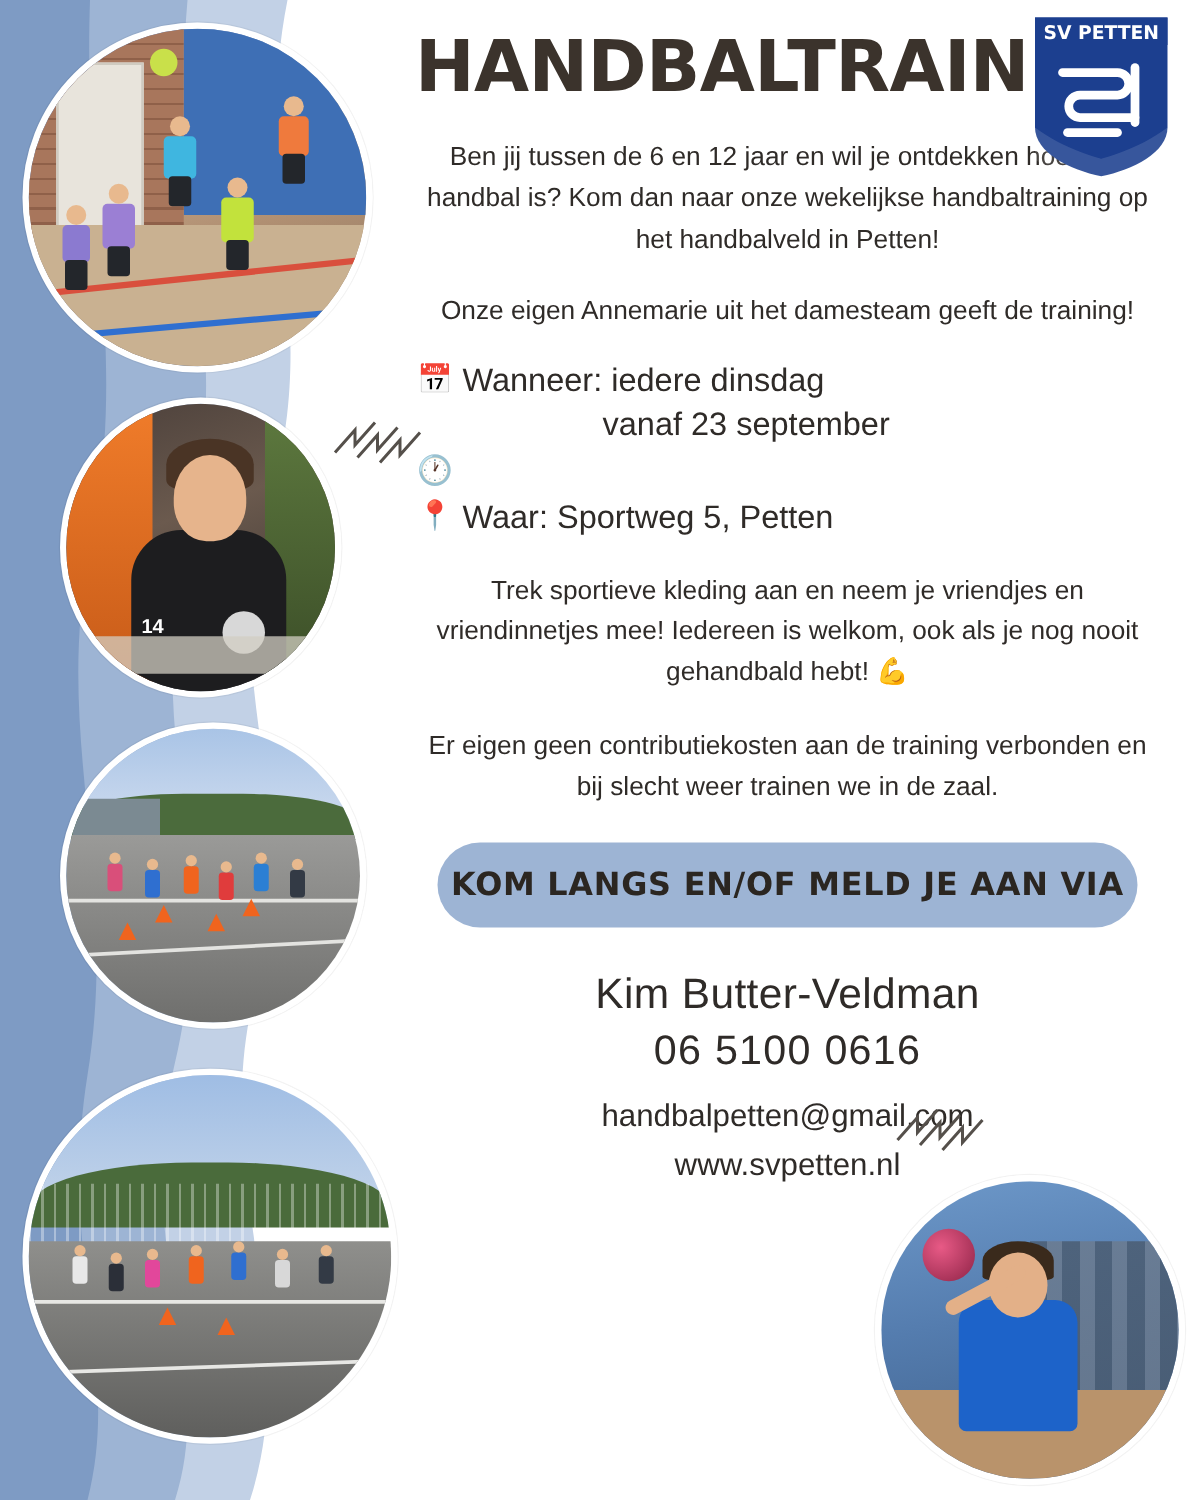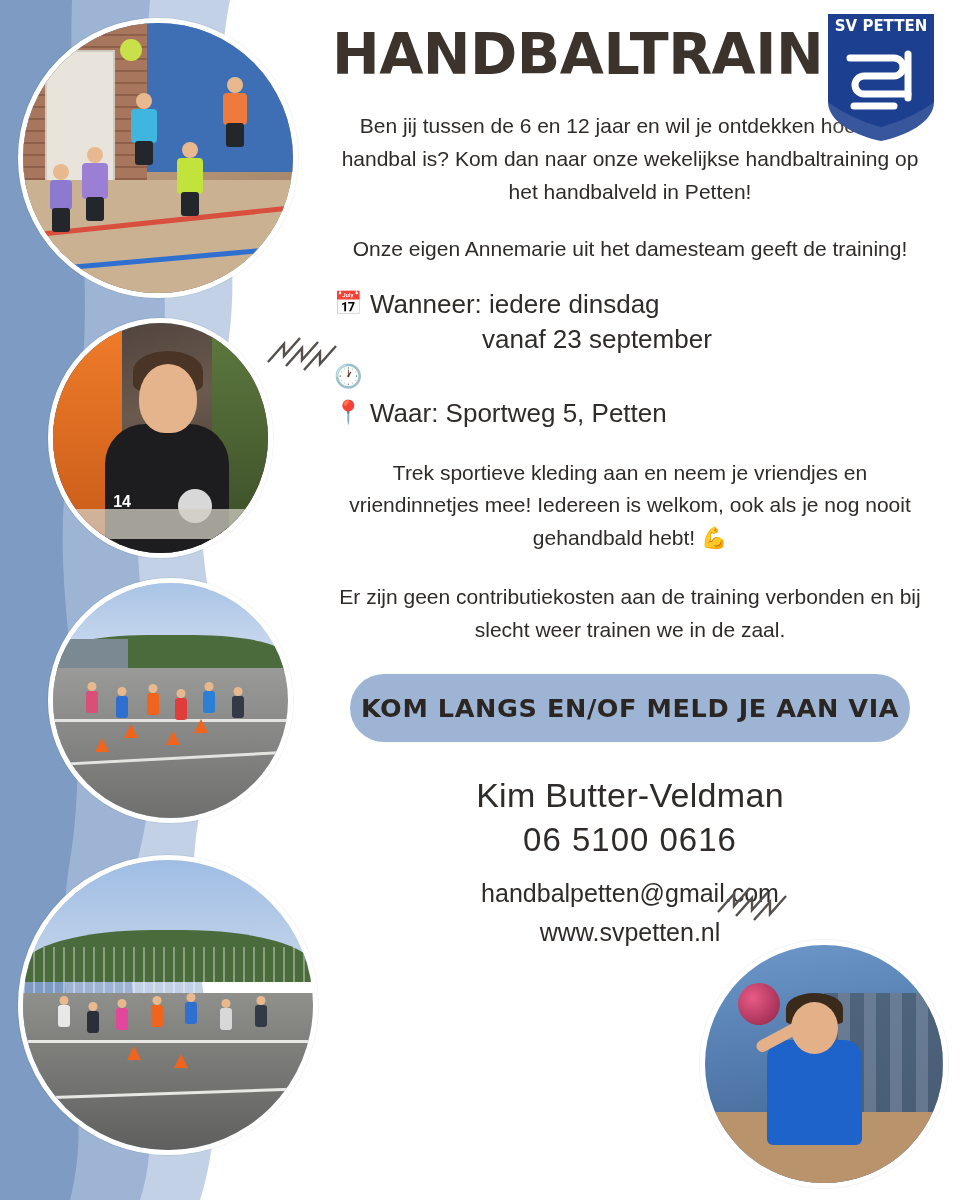--- a/index.html
+++ b/index.html
@@ -392,21 +392,21 @@
 
       <div class="detail-row">
         <span class="detail-ico">📍</span>
         <span class="detail-text">Waar: Sportweg 5, Petten</span>
       </div>
 
     </div>
 
     <p class="para" id="invite">Trek sportieve kleding aan en neem je vriendjes en vriendinnetjes mee! Iedereen is welkom, ook als je nog nooit gehandbald hebt! 💪</p>
 
-    <p class="para" id="nocost">Er zijn geen contributiekosten aan de training verbonden en bij slecht weer trainen we in de zaal.</p>
+    <p class="para" id="nocost">Er eigen geen contributiekosten aan de training verbonden en bij slecht weer trainen we in de zaal.</p>
 
     <div class="cta">KOM LANGS EN/OF MELD JE AAN VIA</div>
 
     <div class="contact-name">Kim Butter-Veldman</div>
     <div class="contact-phone">06 5100 0616</div>
     <div class="contact-email">handbalpetten@gmail.com</div>
     <div class="contact-web">www.svpetten.nl</div>
 
   </div>
 </div>

